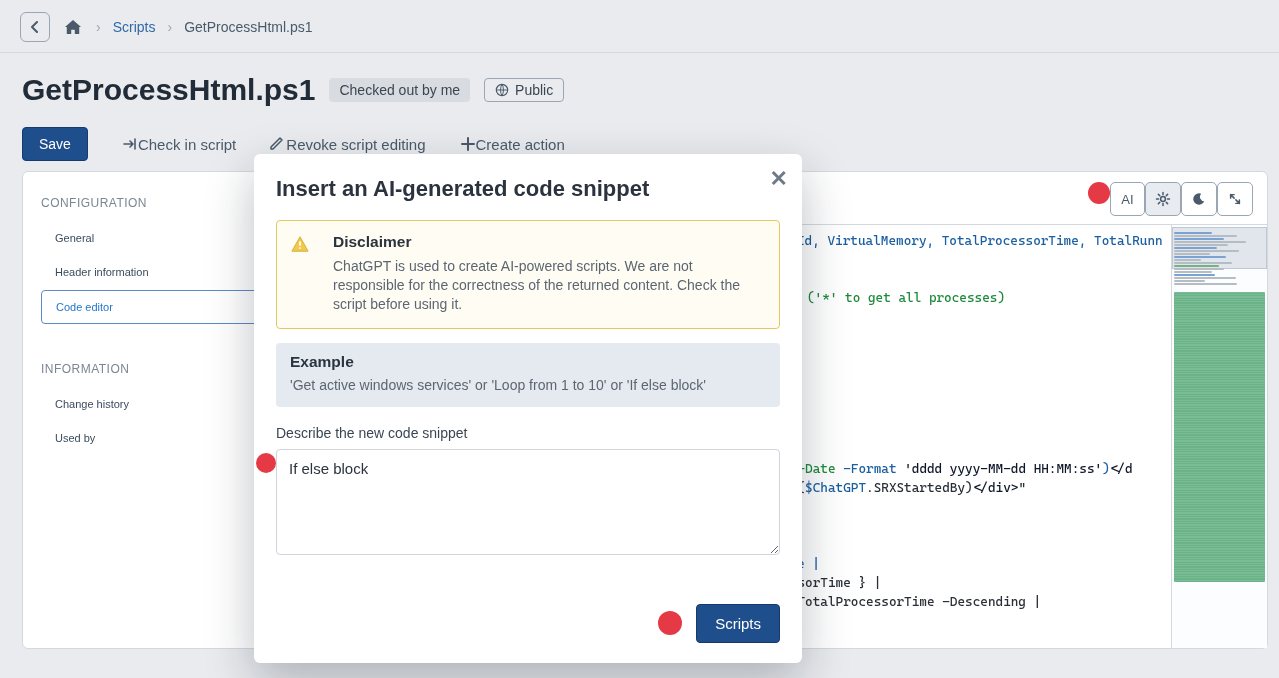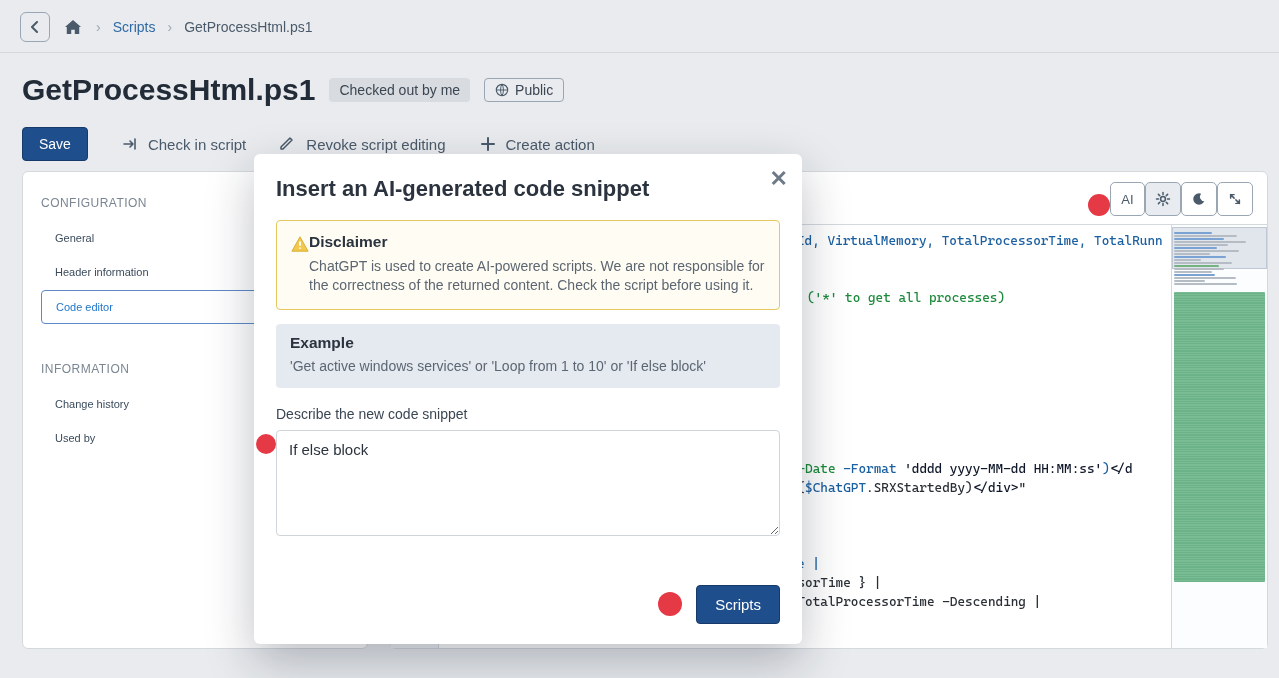--- a/index.html
+++ b/index.html
@@ -90,21 +90,21 @@
   .btn-primary {
     background: var(--primary);
     color: #fff;
     border: 1px solid var(--primary-dark);
     border-radius: 4px;
     padding: 8px 16px;
     font-size: 14px;
     cursor: pointer;
   }
   .action-link {
-    display: inline-flex; align-items: center; gap: 10px;
+    display: inline-flex; align-items: center; 
     color: #4a5a6a; font-size: 15px;
     cursor: pointer;
   }
   .action-link svg { width: 16px; height: 16px; }
 
   
   .main {
     display: flex; gap: 0;
     padding: 0 22px 0 22px;
   }
@@ -139,21 +139,21 @@
     margin-left: 22px;
     background: #fff;
     border: 1px solid var(--border);
     border-radius: 6px;
     position: relative;
     height: 478px;
     display: flex;
     flex-direction: column;
   }
   .editor-toolbar {
-    display: flex; justify-content: flex-end; align-items: flex-end;
+    display: flex; justify-content: flex-end; align-items: flex-start;
     padding: 10px 14px 8px 14px;
   }
   .tool-btn {
     width: 36px; height: 34px;
     border: 1px solid #9aa6b3;
     border-radius: 5px;
     display: inline-flex; align-items: center; justify-content: center;
     background: #fff; color: #4a5a6a;
     font-size: 13px;
     cursor: pointer;
@@ -242,21 +242,21 @@
   }
   .modal-title {
     font-size: 22px; font-weight: 700; color: #2b333e;
     margin: 4px 0 18px 0;
   }
   .callout {
     border: 1px solid var(--warn-border);
     background: var(--warn-bg);
     border-radius: 4px;
     padding: 12px 14px 14px 14px;
-    display: flex; gap: 0;
+    display: flex; gap: 24px;
   }
   .callout .warn-icon {
     width: 18px; height: 18px; flex: 0 0 18px; margin-top: 2px;
   }
   .callout-title { font-weight: 600; color: #2b333e; font-size: 15.5px; }
   .callout-text { color: #5c6672; margin-top: 6px; font-size: 14px; line-height: 1.35; }
 
   .example {
     background: var(--example-bg);
     border-radius: 4px;

